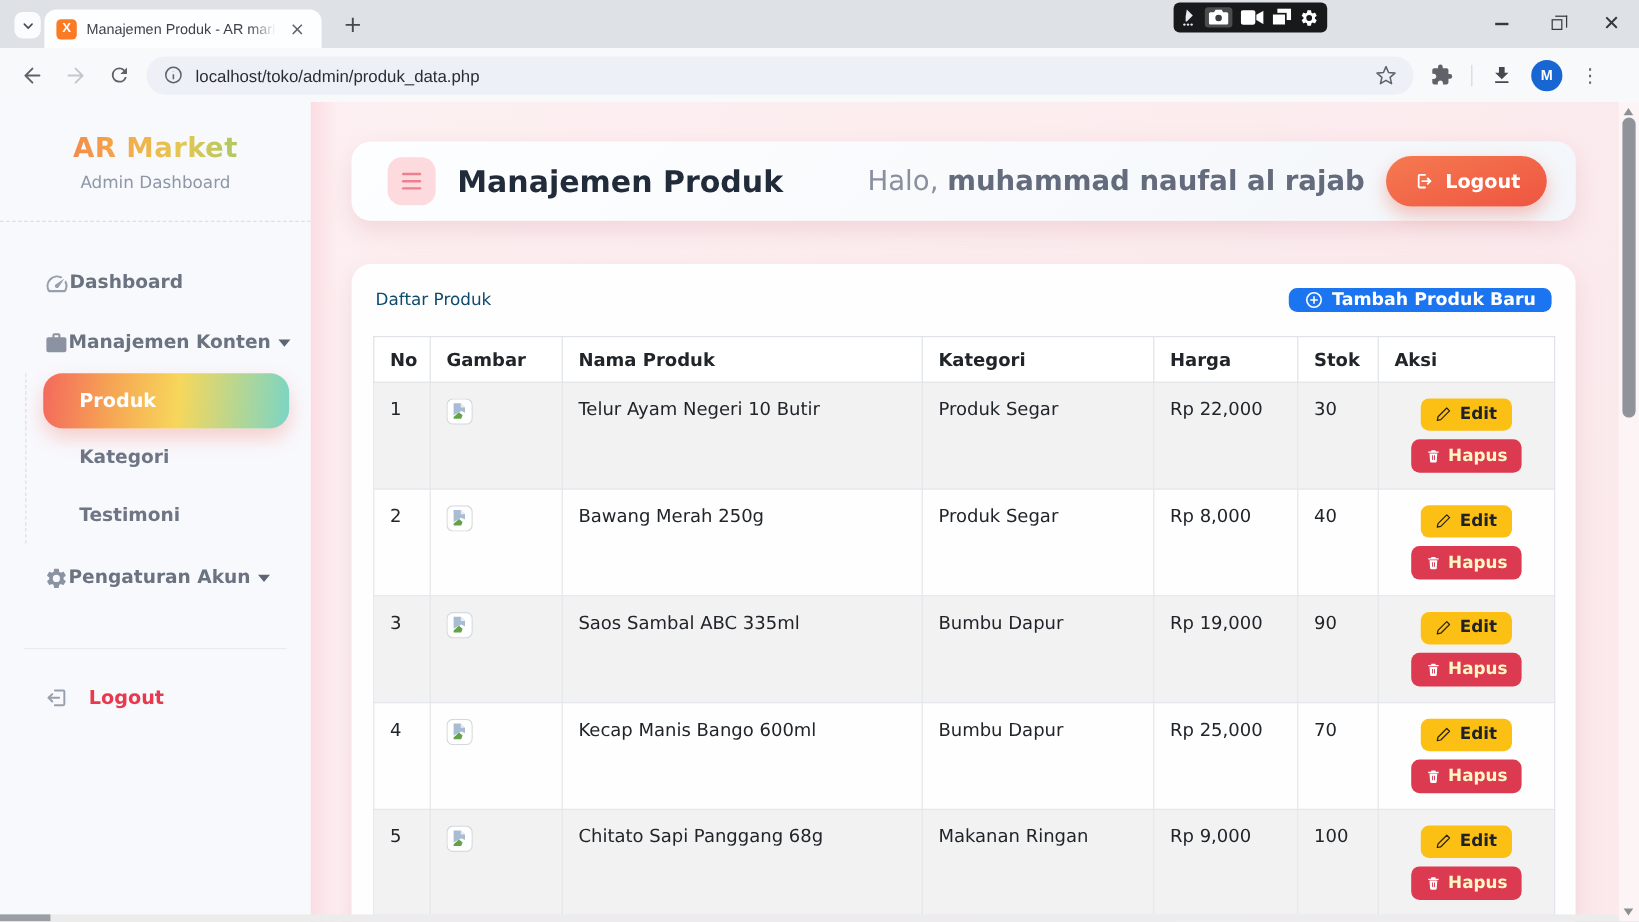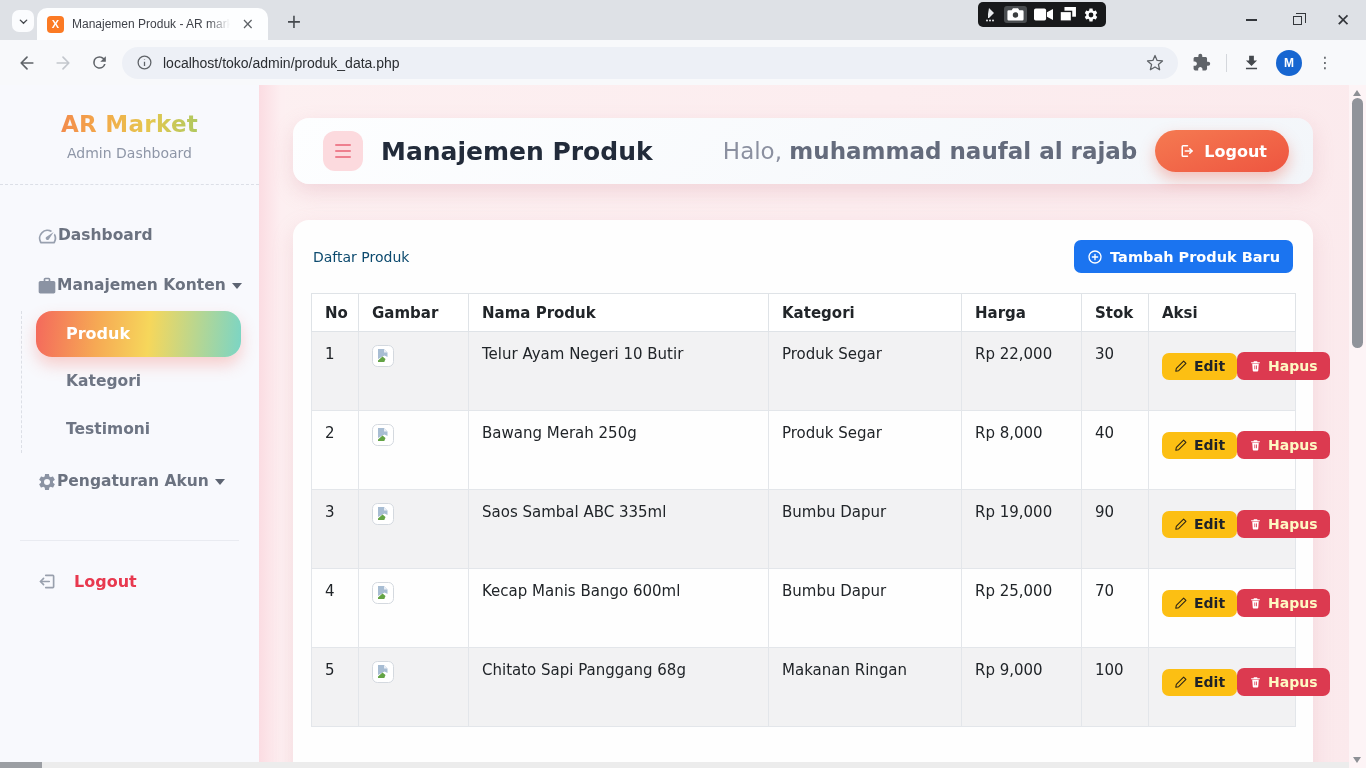--- a/index.html
+++ b/index.html
@@ -96,35 +96,35 @@
   .logout-btn { height:42px; border:none; border-radius:21px; padding:0 22px; cursor:pointer;
                 background:linear-gradient(160deg,#f57a51,#ee5540); color:#fff; font-weight:700;
                 font-size:16px; display:flex; gap:9px; align-items:center;
                 box-shadow:0 7px 15px rgba(238,85,64,.35); font-family:inherit; }
 
   
   .table-card { position:absolute; left:293px; top:135px; width:1020px; height:620px; background:#fefefe;
                 border-radius:16px; box-shadow:0 8px 20px rgba(219,156,168,.25); padding:18px; }
   .card-head { display:flex; justify-content:space-between; align-items:center; margin:2px 2px 20px; }
   .card-title { font-size:14px; font-weight:400; color:#0c4a6e; }
-  .add-btn { background:#1b74f0; color:#fff; border:none; border-radius:7px; height:33px; padding:0 13px;
+  .add-btn { background:#1b74f0; color:#fff; border:none; border-radius:7px; height:20px; padding:0 13px;
              font-size:14.5px; font-weight:700; display:flex; align-items:center; gap:7px; cursor:pointer;
              font-family:inherit;text-align:right; }
 
   table { width:984px; border-collapse:collapse; table-layout:fixed; font-size:15px; color:#212529; }
   th { text-align:left; font-weight:700; padding:8px 13px; border:1px solid #dfe3e7; height:38px; background:#fff; }
   td { border:1px solid #e3e6ea; vertical-align:top; padding:13px; height:79px; }
   tbody tr:nth-child(odd) td { background:#f2f2f3; }
   .btn-edit { display:inline-flex; align-items:center; gap:6px; background:#fcbf13; border:none;
               border-radius:7px; padding:5px 12px 6px; font-size:14px; font-weight:600; color:#1f2328;
               cursor:pointer; font-family:inherit; }
   .btn-del { display:inline-flex; align-items:center; gap:6px; background:#dc3a50; border:none;
              border-radius:7px; padding:6px 12px; font-size:14px; font-weight:600; color:#fef9c3;
              cursor:pointer; margin-top:7px; font-family:inherit; }
-  .actions { display:flex; flex-direction:row; align-items:flex-end; }
+  .actions { display:flex; flex-direction:column; align-items:center; }
 
   
   .v-scroll { position:absolute; right:0; top:0; width:17px; height:683px; background:#fdf4f6; }
   .v-arrow { position:absolute; left:4px; width:0; height:0; border-left:4.5px solid transparent;
              border-right:4.5px solid transparent; }
   .v-arrow.up { top:5px; border-bottom:6px solid #8d9095; }
   .v-arrow.down { bottom:5px; border-top:6px solid #8d9095; }
   .v-thumb { position:absolute; left:3px; top:13px; width:11px; height:250px; background:#90939a; border-radius:6px; }
   .h-scroll { position:absolute; left:0; bottom:0; width:1349px; height:6px; background:#ececec; }
   .h-thumb { position:absolute; left:0; top:0; width:42px; height:6px; background:#9b9ea3; }

